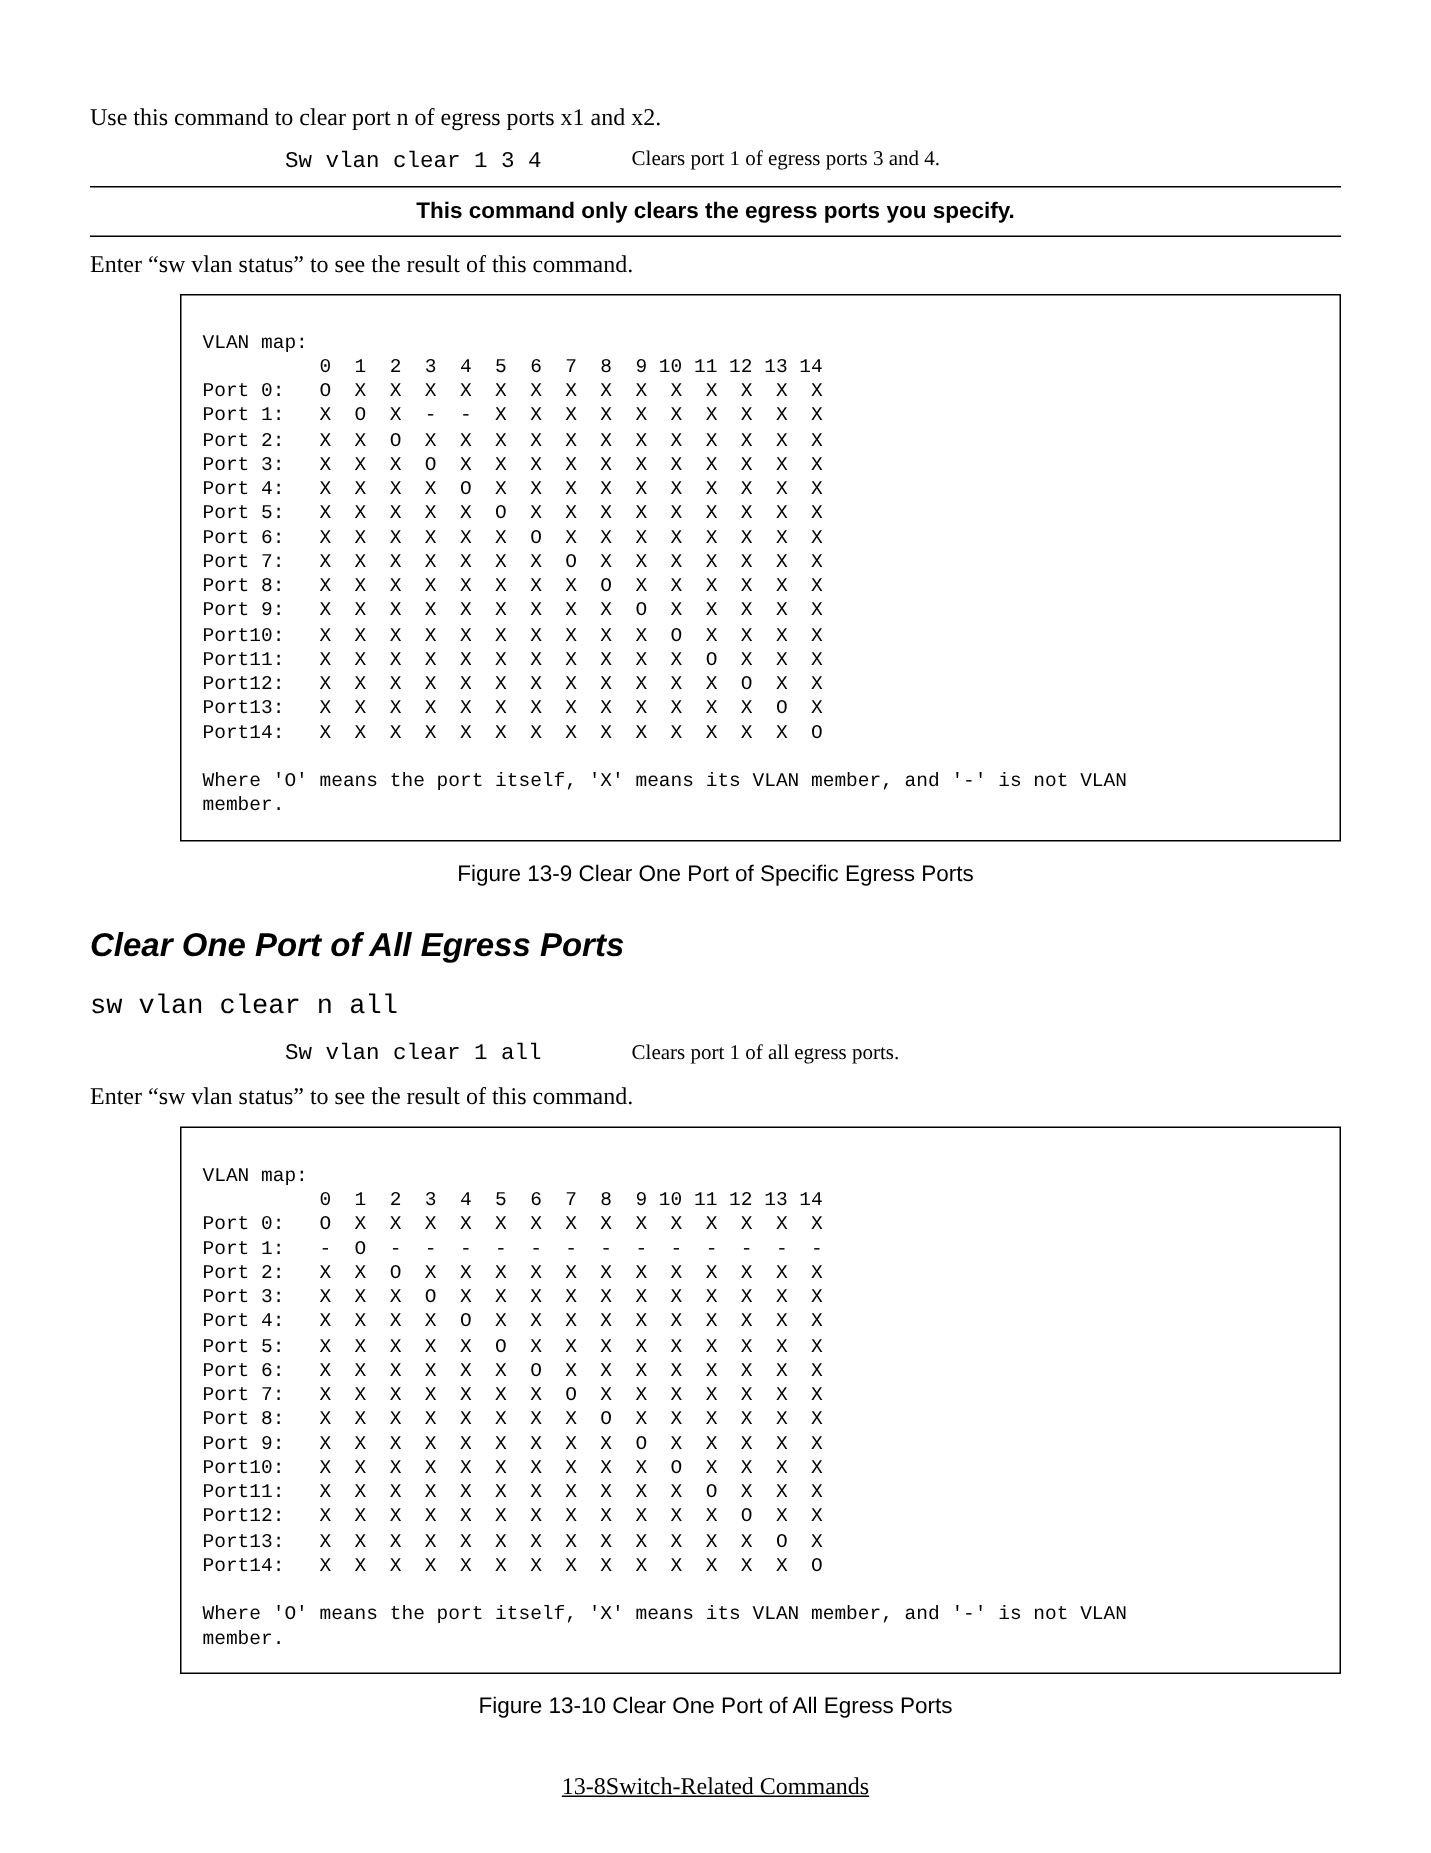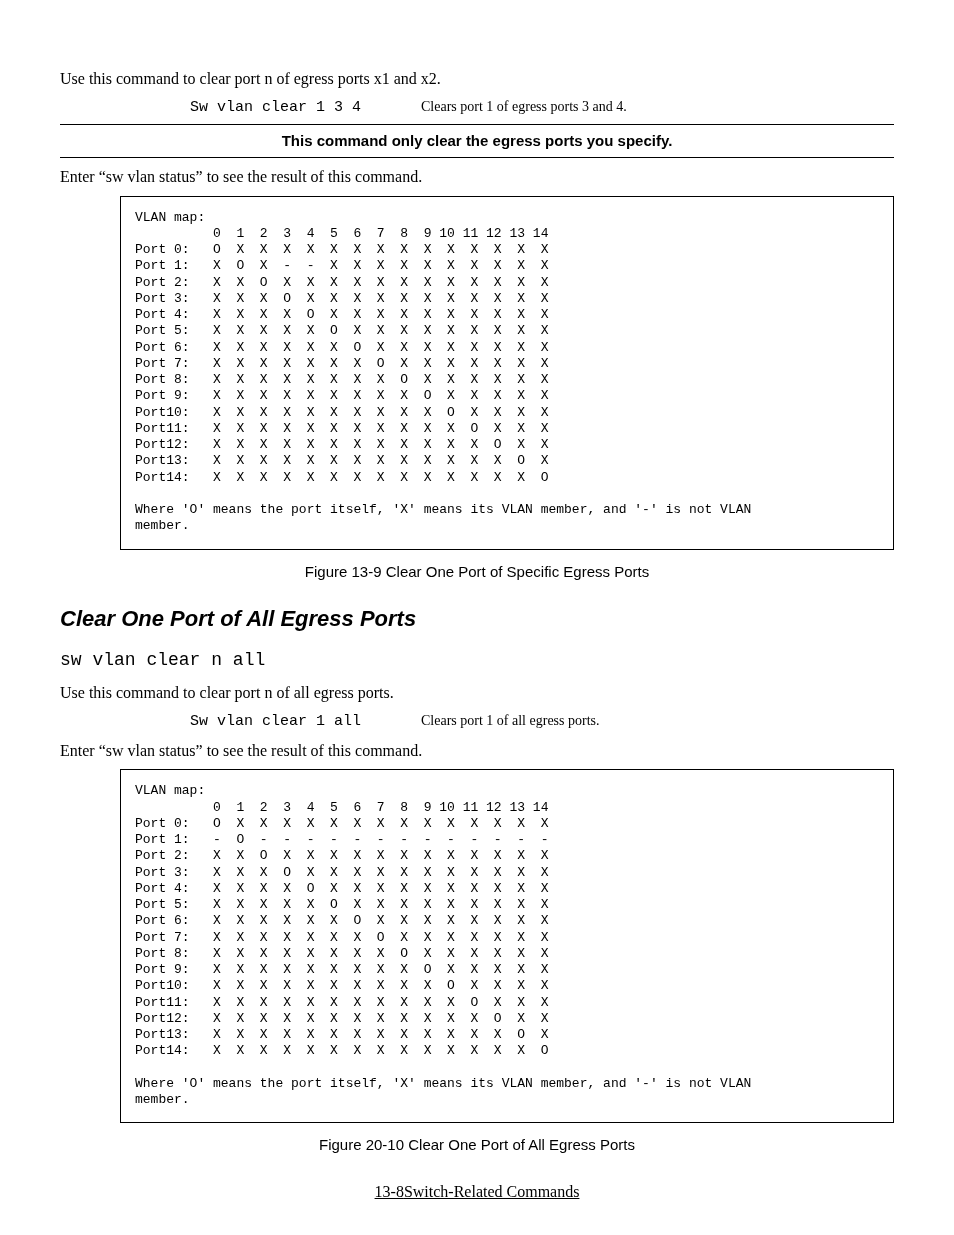--- a/index.html
+++ b/index.html
@@ -54,21 +54,21 @@
     font-weight: bold;
     font-size: 15px;
     text-align: center;
     padding: 6px 0 6px 0;
     border-bottom: 1px solid #000;
     margin-bottom: 8px;
   }
   .code-block {
     border: 1px solid #000;
     margin: 8px 0 8px 60px;
-    padding: 13px 14px 14px 14px;
+    padding: 24px 14px 14px 14px;
     font-family: "Courier New", Courier, monospace;
     font-size: 13px;
     white-space: pre;
     line-height: 1.25;
   }
   .fig-caption {
     font-family: Arial, Helvetica, sans-serif;
     font-weight: normal;
     font-size: 15px;
     text-align: center;
@@ -105,21 +105,21 @@
 
 
   <p class="body-text">Use this command to clear port n of egress ports x1 and x2.</p>
 
   <div class="cmd-row">
     <span class="cmd">Sw vlan clear 1 3 4</span>
     <span class="desc">Clears port 1 of egress ports 3 and 4.</span>
   </div>
 
   <div class="rule-top"></div>
-  <div class="callout">This command only clear the egress ports you specify.</div>
+  <div class="callout">This command only clears the egress ports you specify.</div>
 
   <p class="body-text">Enter “sw vlan status” to see the result of this command.</p>
 
   <div class="code-block">VLAN map:
           0  1  2  3  4  5  6  7  8  9 10 11 12 13 14
 Port 0:   O  X  X  X  X  X  X  X  X  X  X  X  X  X  X
 Port 1:   X  O  X  -  -  X  X  X  X  X  X  X  X  X  X
 Port 2:   X  X  O  X  X  X  X  X  X  X  X  X  X  X  X
 Port 3:   X  X  X  O  X  X  X  X  X  X  X  X  X  X  X
 Port 4:   X  X  X  X  O  X  X  X  X  X  X  X  X  X  X
@@ -136,21 +136,20 @@
 
 Where 'O' means the port itself, 'X' means its VLAN member, and '-' is not VLAN
 member.</div>
 
   <div class="fig-caption">Figure 13-9 Clear One Port of Specific Egress Ports</div>
 
   <div class="subhead">Clear One Port of All Egress Ports</div>
 
   <div class="syntax">sw vlan clear n all</div>
 
-  <p class="body-text">Use this command to clear port n of all egress ports.</p>
 
   <div class="cmd-row">
     <span class="cmd">Sw vlan clear 1 all</span>
     <span class="desc">Clears port 1 of all egress ports.</span>
   </div>
 
   <p class="body-text">Enter “sw vlan status” to see the result of this command.</p>
 
   <div class="code-block">VLAN map:
           0  1  2  3  4  5  6  7  8  9 10 11 12 13 14
@@ -166,20 +165,20 @@
 Port 9:   X  X  X  X  X  X  X  X  X  O  X  X  X  X  X
 Port10:   X  X  X  X  X  X  X  X  X  X  O  X  X  X  X
 Port11:   X  X  X  X  X  X  X  X  X  X  X  O  X  X  X
 Port12:   X  X  X  X  X  X  X  X  X  X  X  X  O  X  X
 Port13:   X  X  X  X  X  X  X  X  X  X  X  X  X  O  X
 Port14:   X  X  X  X  X  X  X  X  X  X  X  X  X  X  O
 
 Where 'O' means the port itself, 'X' means its VLAN member, and '-' is not VLAN
 member.</div>
 
-  <div class="fig-caption">Figure 20-10 Clear One Port of All Egress Ports</div>
+  <div class="fig-caption">Figure 13-10 Clear One Port of All Egress Ports</div>
 
   <div class="footer">
     <span>13-8</span>
     <span>Switch-Related Commands</span>
   </div>
 
 </div>
 
 </body></html>

